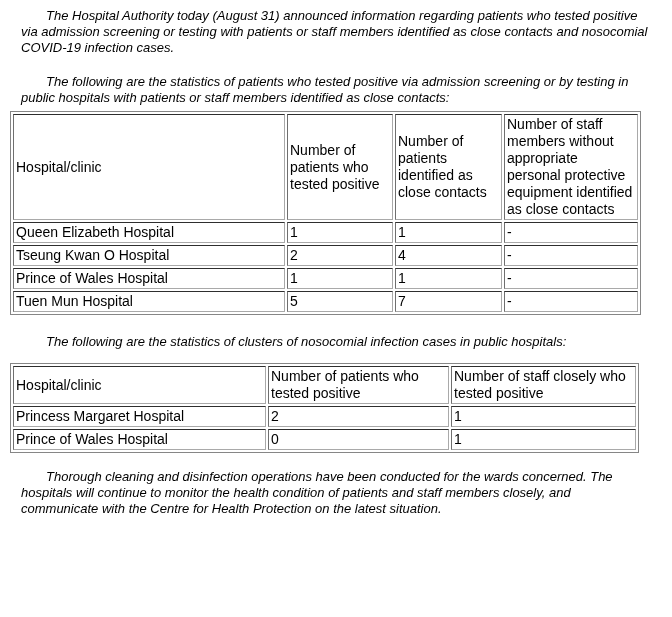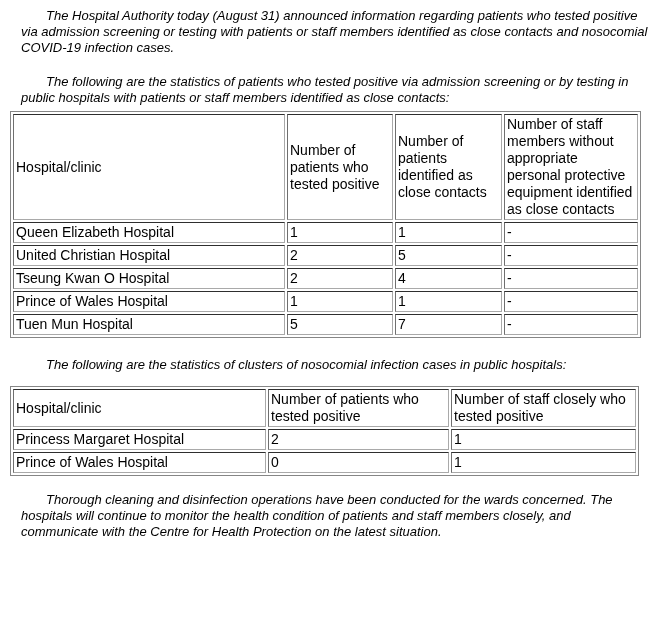--- a/index.html
+++ b/index.html
@@ -83,26 +83,20 @@
         <th>Number of patients identified as close contacts</th>
         <th>Number of staff members without appropriate personal protective equipment identified as close contacts</th>
       </tr>
       <tr>
         <td>Queen Elizabeth Hospital</td>
         <td>1</td>
         <td>1</td>
         <td>-</td>
       </tr>
       <tr>
-        <td>United Christian Hospital</td>
-        <td>2</td>
-        <td>5</td>
-        <td>-</td>
-      </tr>
-      <tr>
         <td>Tseung Kwan O Hospital</td>
         <td>2</td>
         <td>4</td>
         <td>-</td>
       </tr>
       <tr>
         <td>Prince of Wales Hospital</td>
         <td>1</td>
         <td>1</td>
         <td>-</td>

